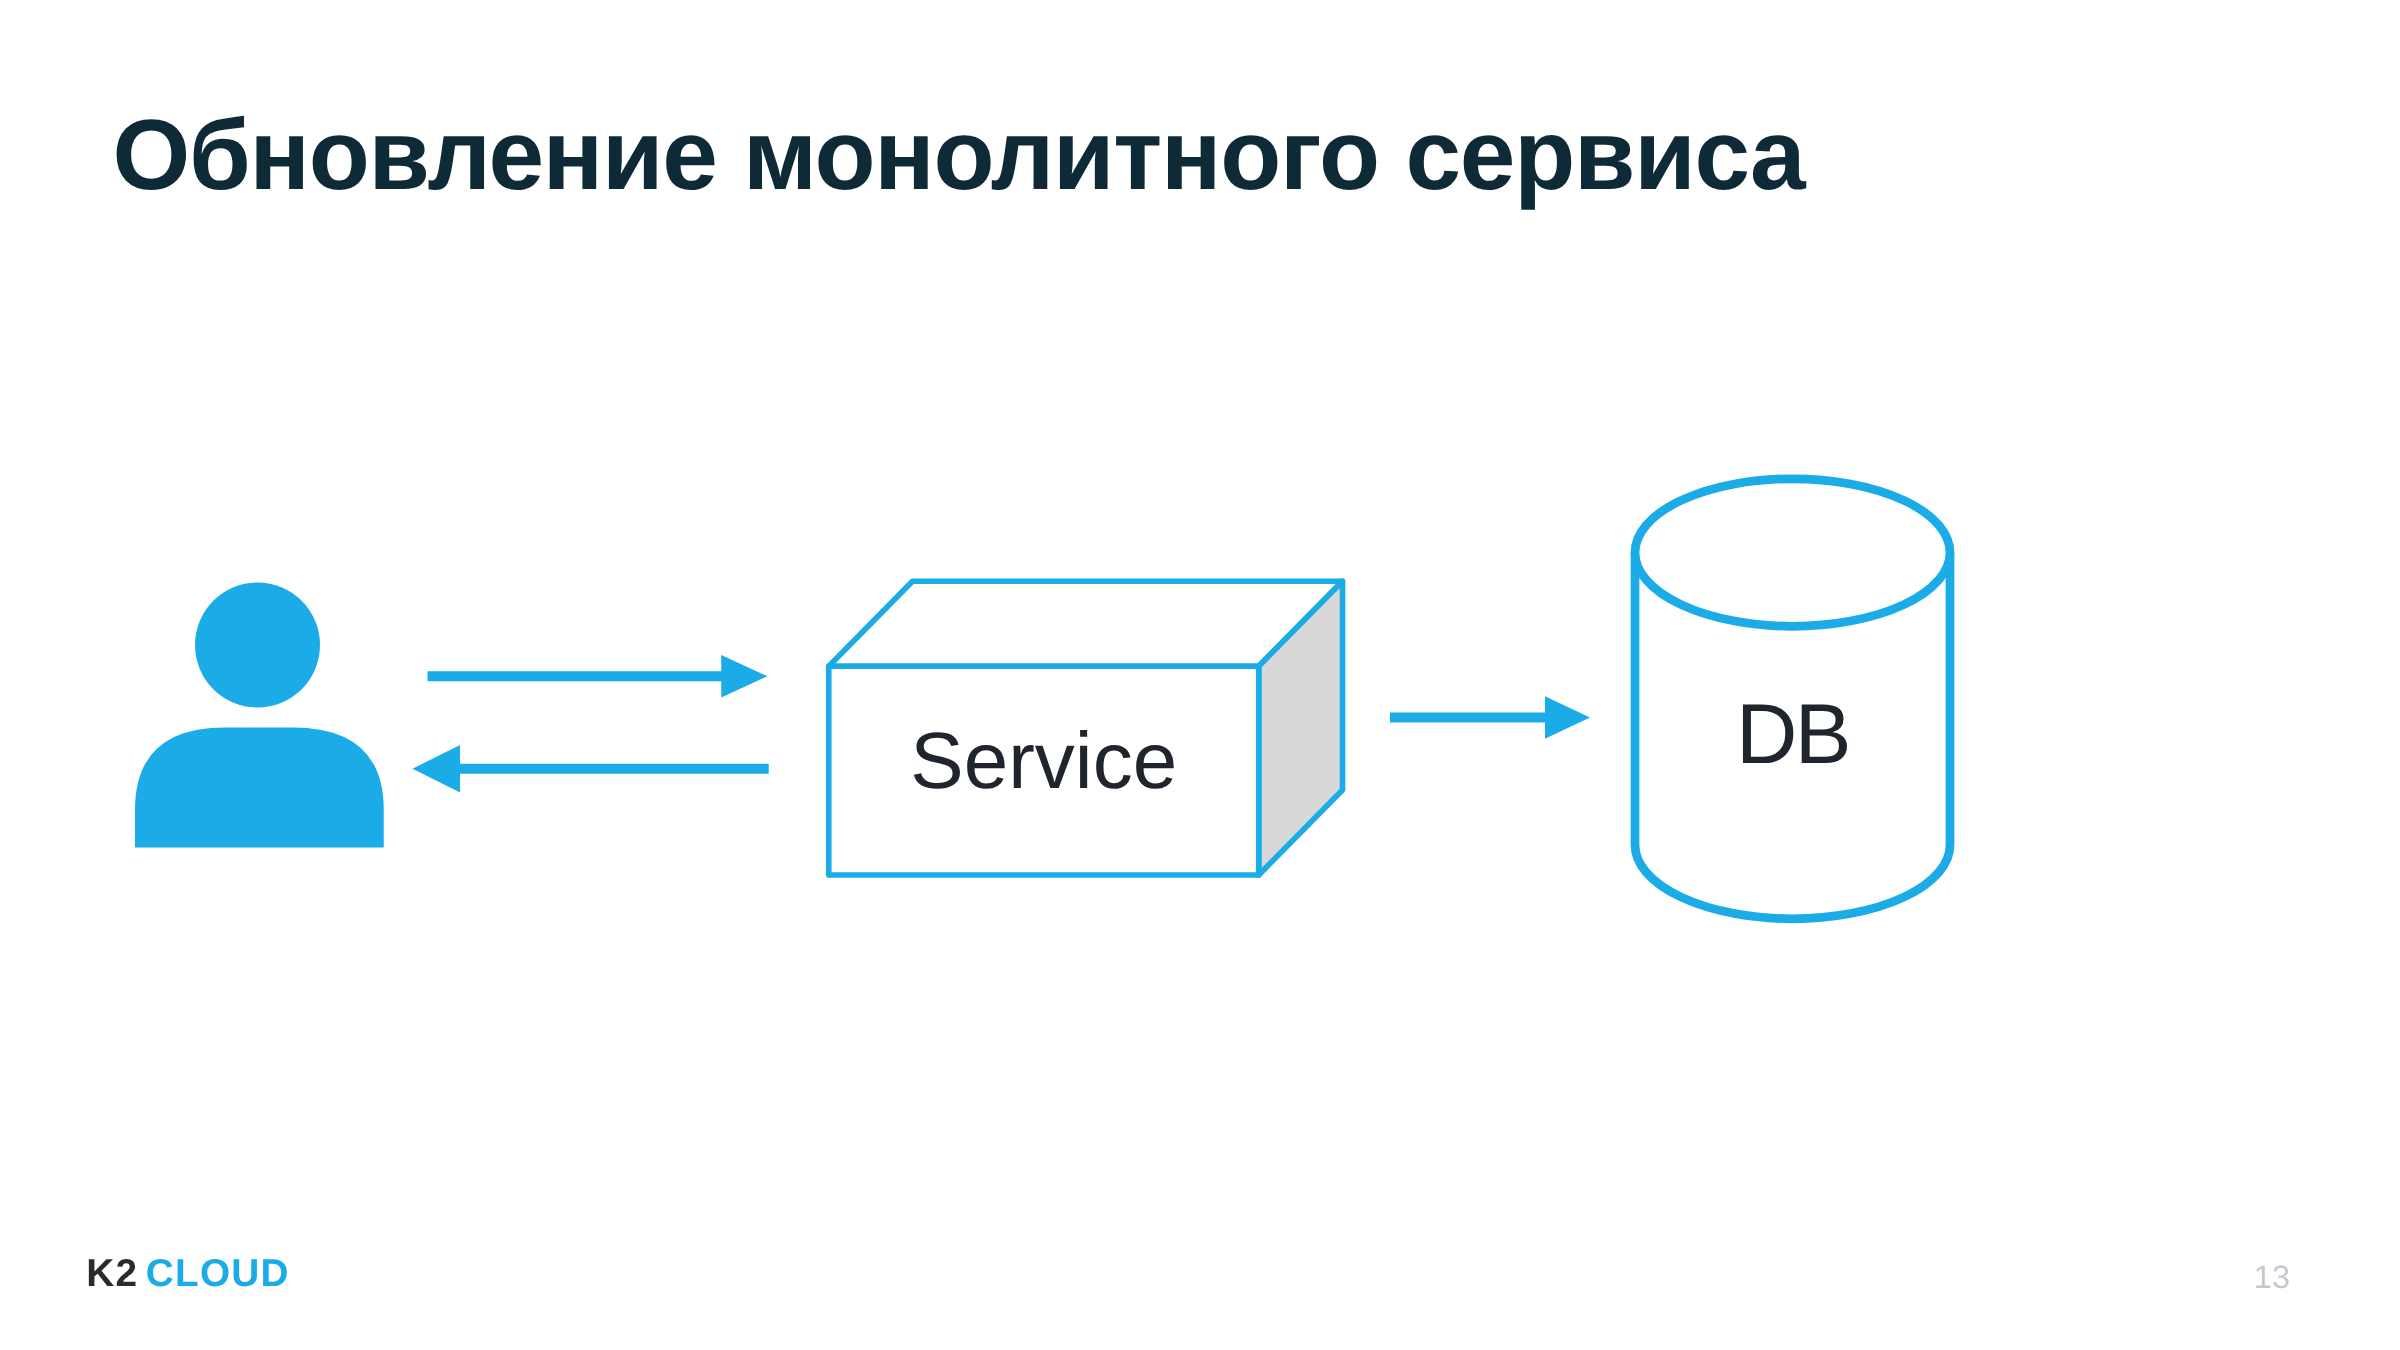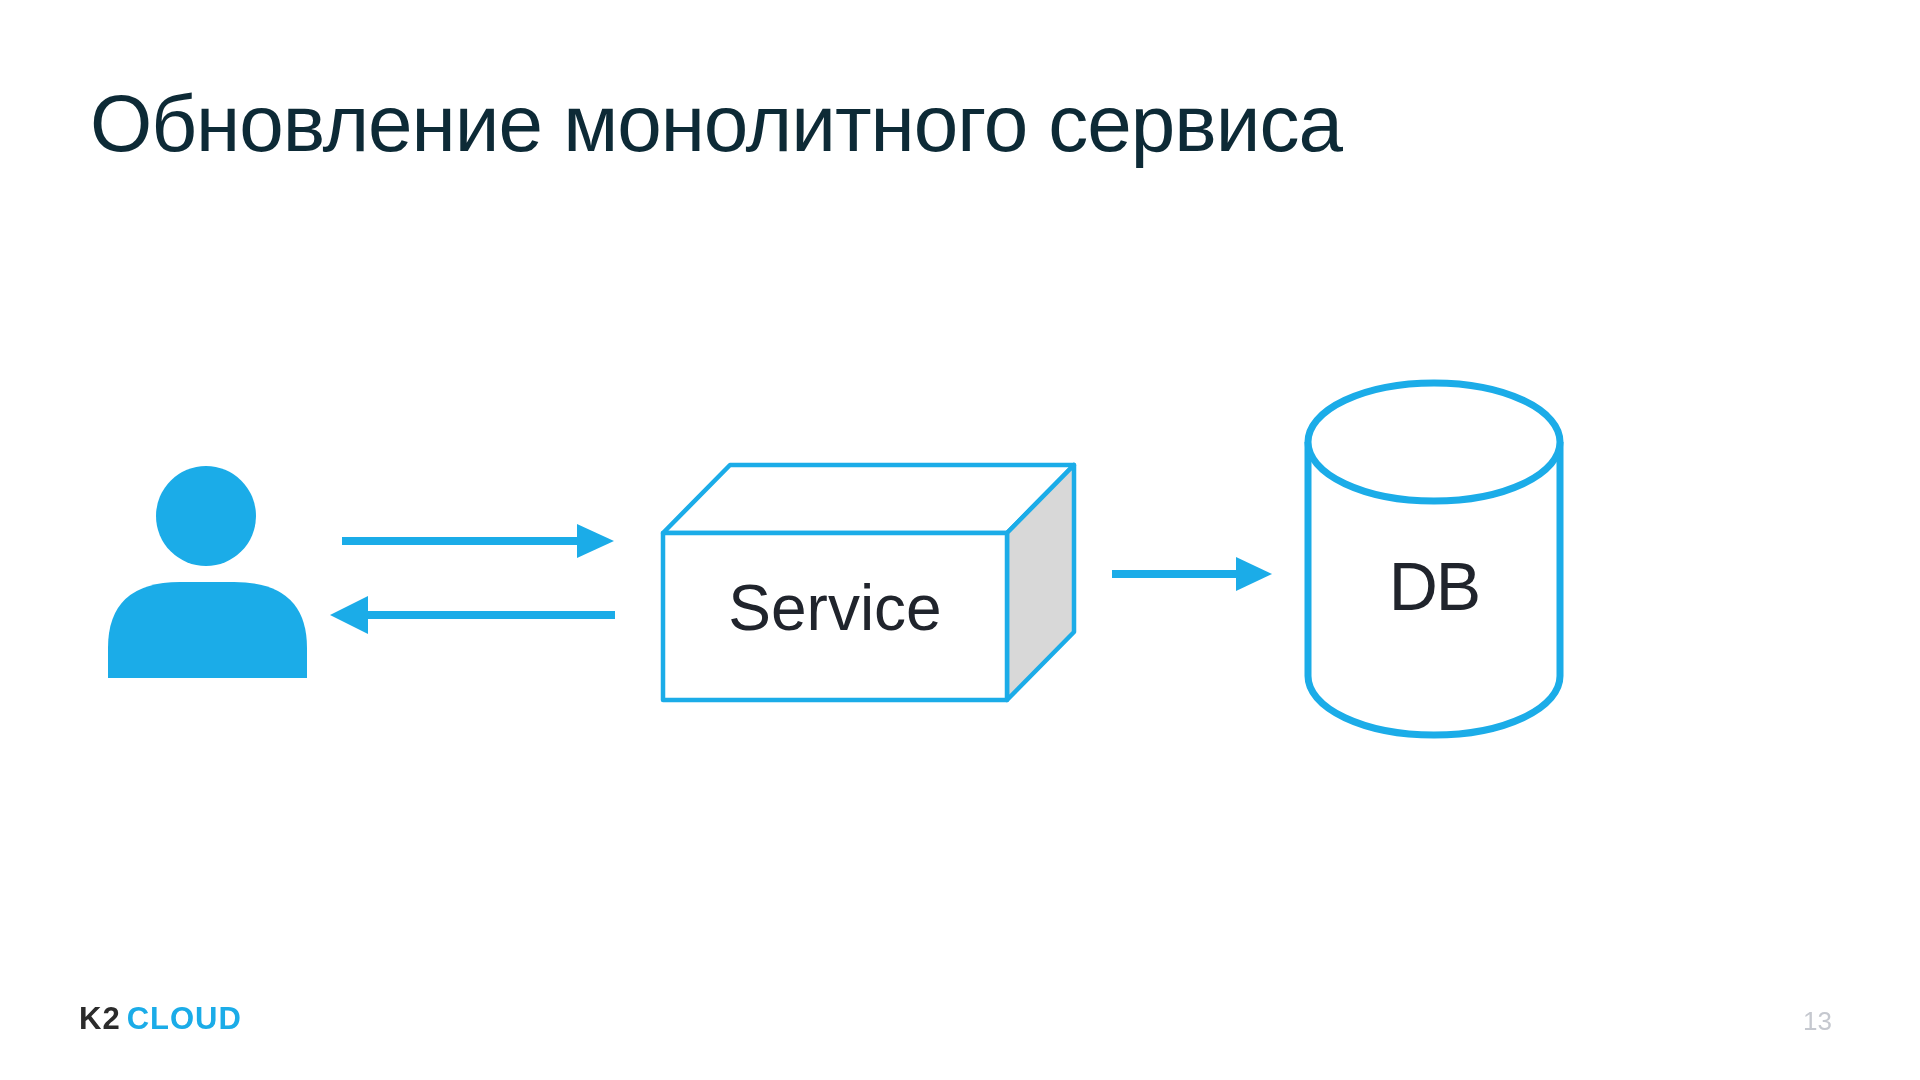--- a/index.html
+++ b/index.html
@@ -19,21 +19,21 @@
     height: 1080px;
     background: #ffffff;
     overflow: hidden;
   }
   .slide-title {
     position: absolute;
     left: 90px;
     top: 84px;
     font-size: 80px;
     line-height: 1;
-    font-weight: 400;
+    font-weight: 700;
     color: var(--title-text, #0D2A36);
     letter-spacing: -1px;
     white-space: nowrap;
   }
   .diagram-svg {
     position: absolute;
     inset: 0;
     width: 1920px;
     height: 1080px;
   }
@@ -42,21 +42,21 @@
   .face-white { fill: #ffffff; }
   .face-gray  { fill: var(--box-side-gray, #D8D8D8); }
   .node-label {
     fill: var(--label-text, #20242C);
     font-family: "Liberation Sans", sans-serif;
   }
   .service-label { font-size: 64px; }
   .db-label { font-size: 68px; letter-spacing: -2px; }
   .footer-logo {
     position: absolute;
-    left: 79px;
+    left: 69px;
     top: 1001px;
     font-size: 31px;
     font-weight: 700;
     letter-spacing: 1px;
     white-space: nowrap;
   }
   .logo-k2 { color: var(--logo-dark, #2B2B2B); }
   .logo-cloud { color: var(--accent-blue, #1BACE8); margin-left: 6px; }
   .page-number {
     position: absolute;

